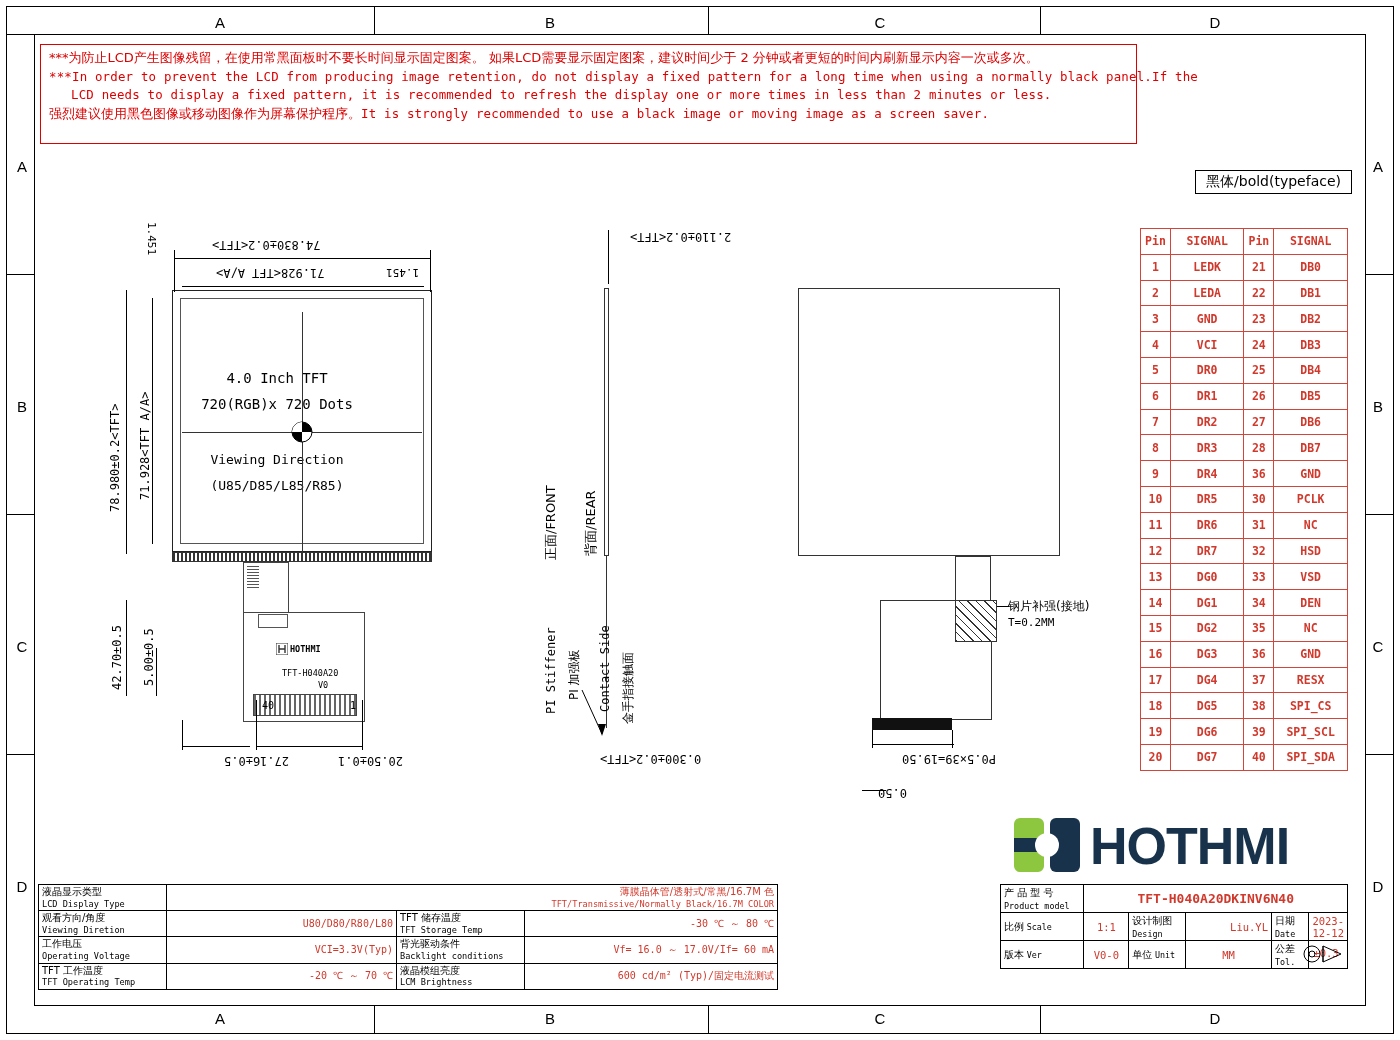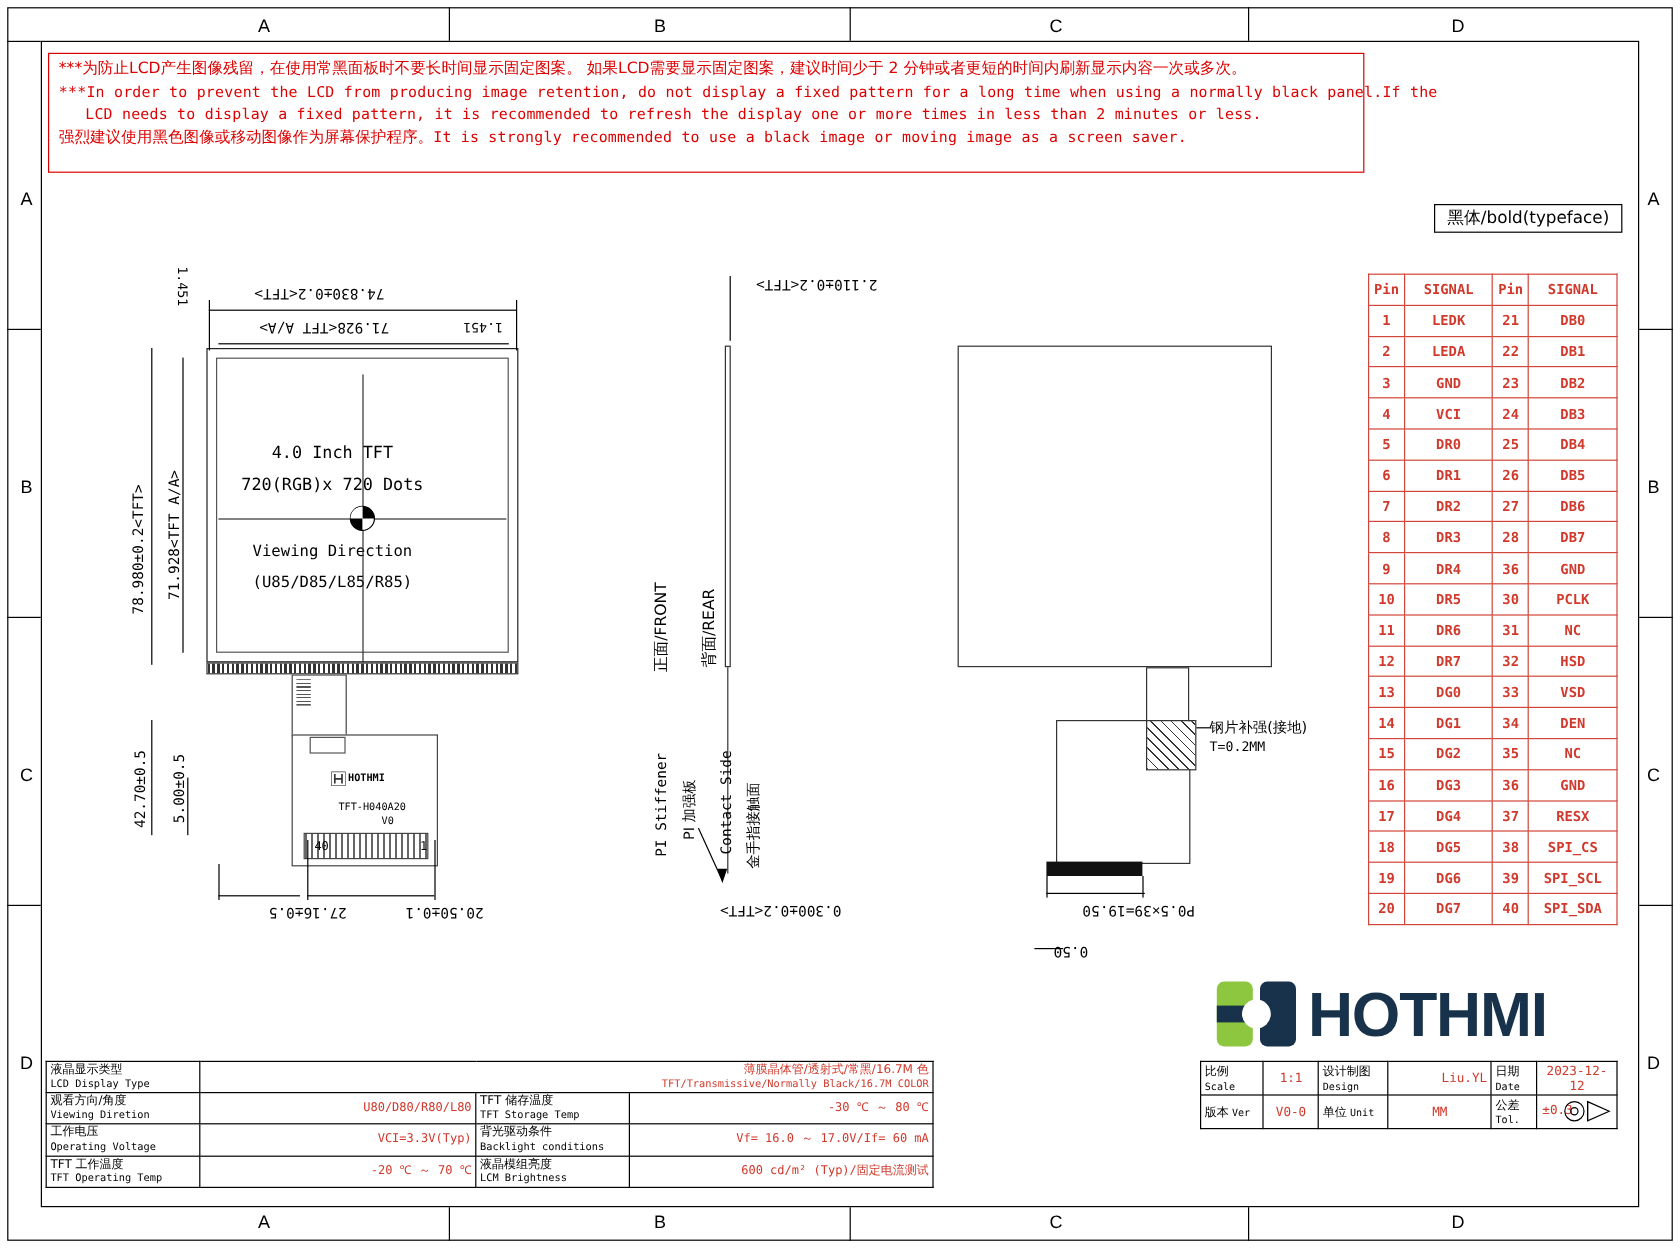--- a/index.html
+++ b/index.html
@@ -417,20 +417,27 @@
       <span class="cnl">液晶模组亮度</span>
       <span class="enl">LCM Brightness</span>
     </td>
     <td class="val">600 cd/m² (Typ)/固定电流测试</td>
   </tr>
 </tbody>
   </table>
 
 <table class="title-block">
   <tbody>
+      <tr>
+    <td style="width:86px;">
+      <span class="tb-k">产 品 型 号</span><br>
+      <span class="tb-e">Product model</span>
+    </td>
+    <td class="red" colspan="5">TFT-H040A20DKINV6N40</td>
+  </tr>
   <tr>
     <td>
       <span class="tb-k">比例</span>
       <span class="tb-e">Scale</span>
     </td>
     <td class="redsm" style="width:46px;">1:1</td>
     <td style="width:58px;">
       <span class="tb-k">设计制图</span>
       <span class="tb-e">Design</span>
     </td>

